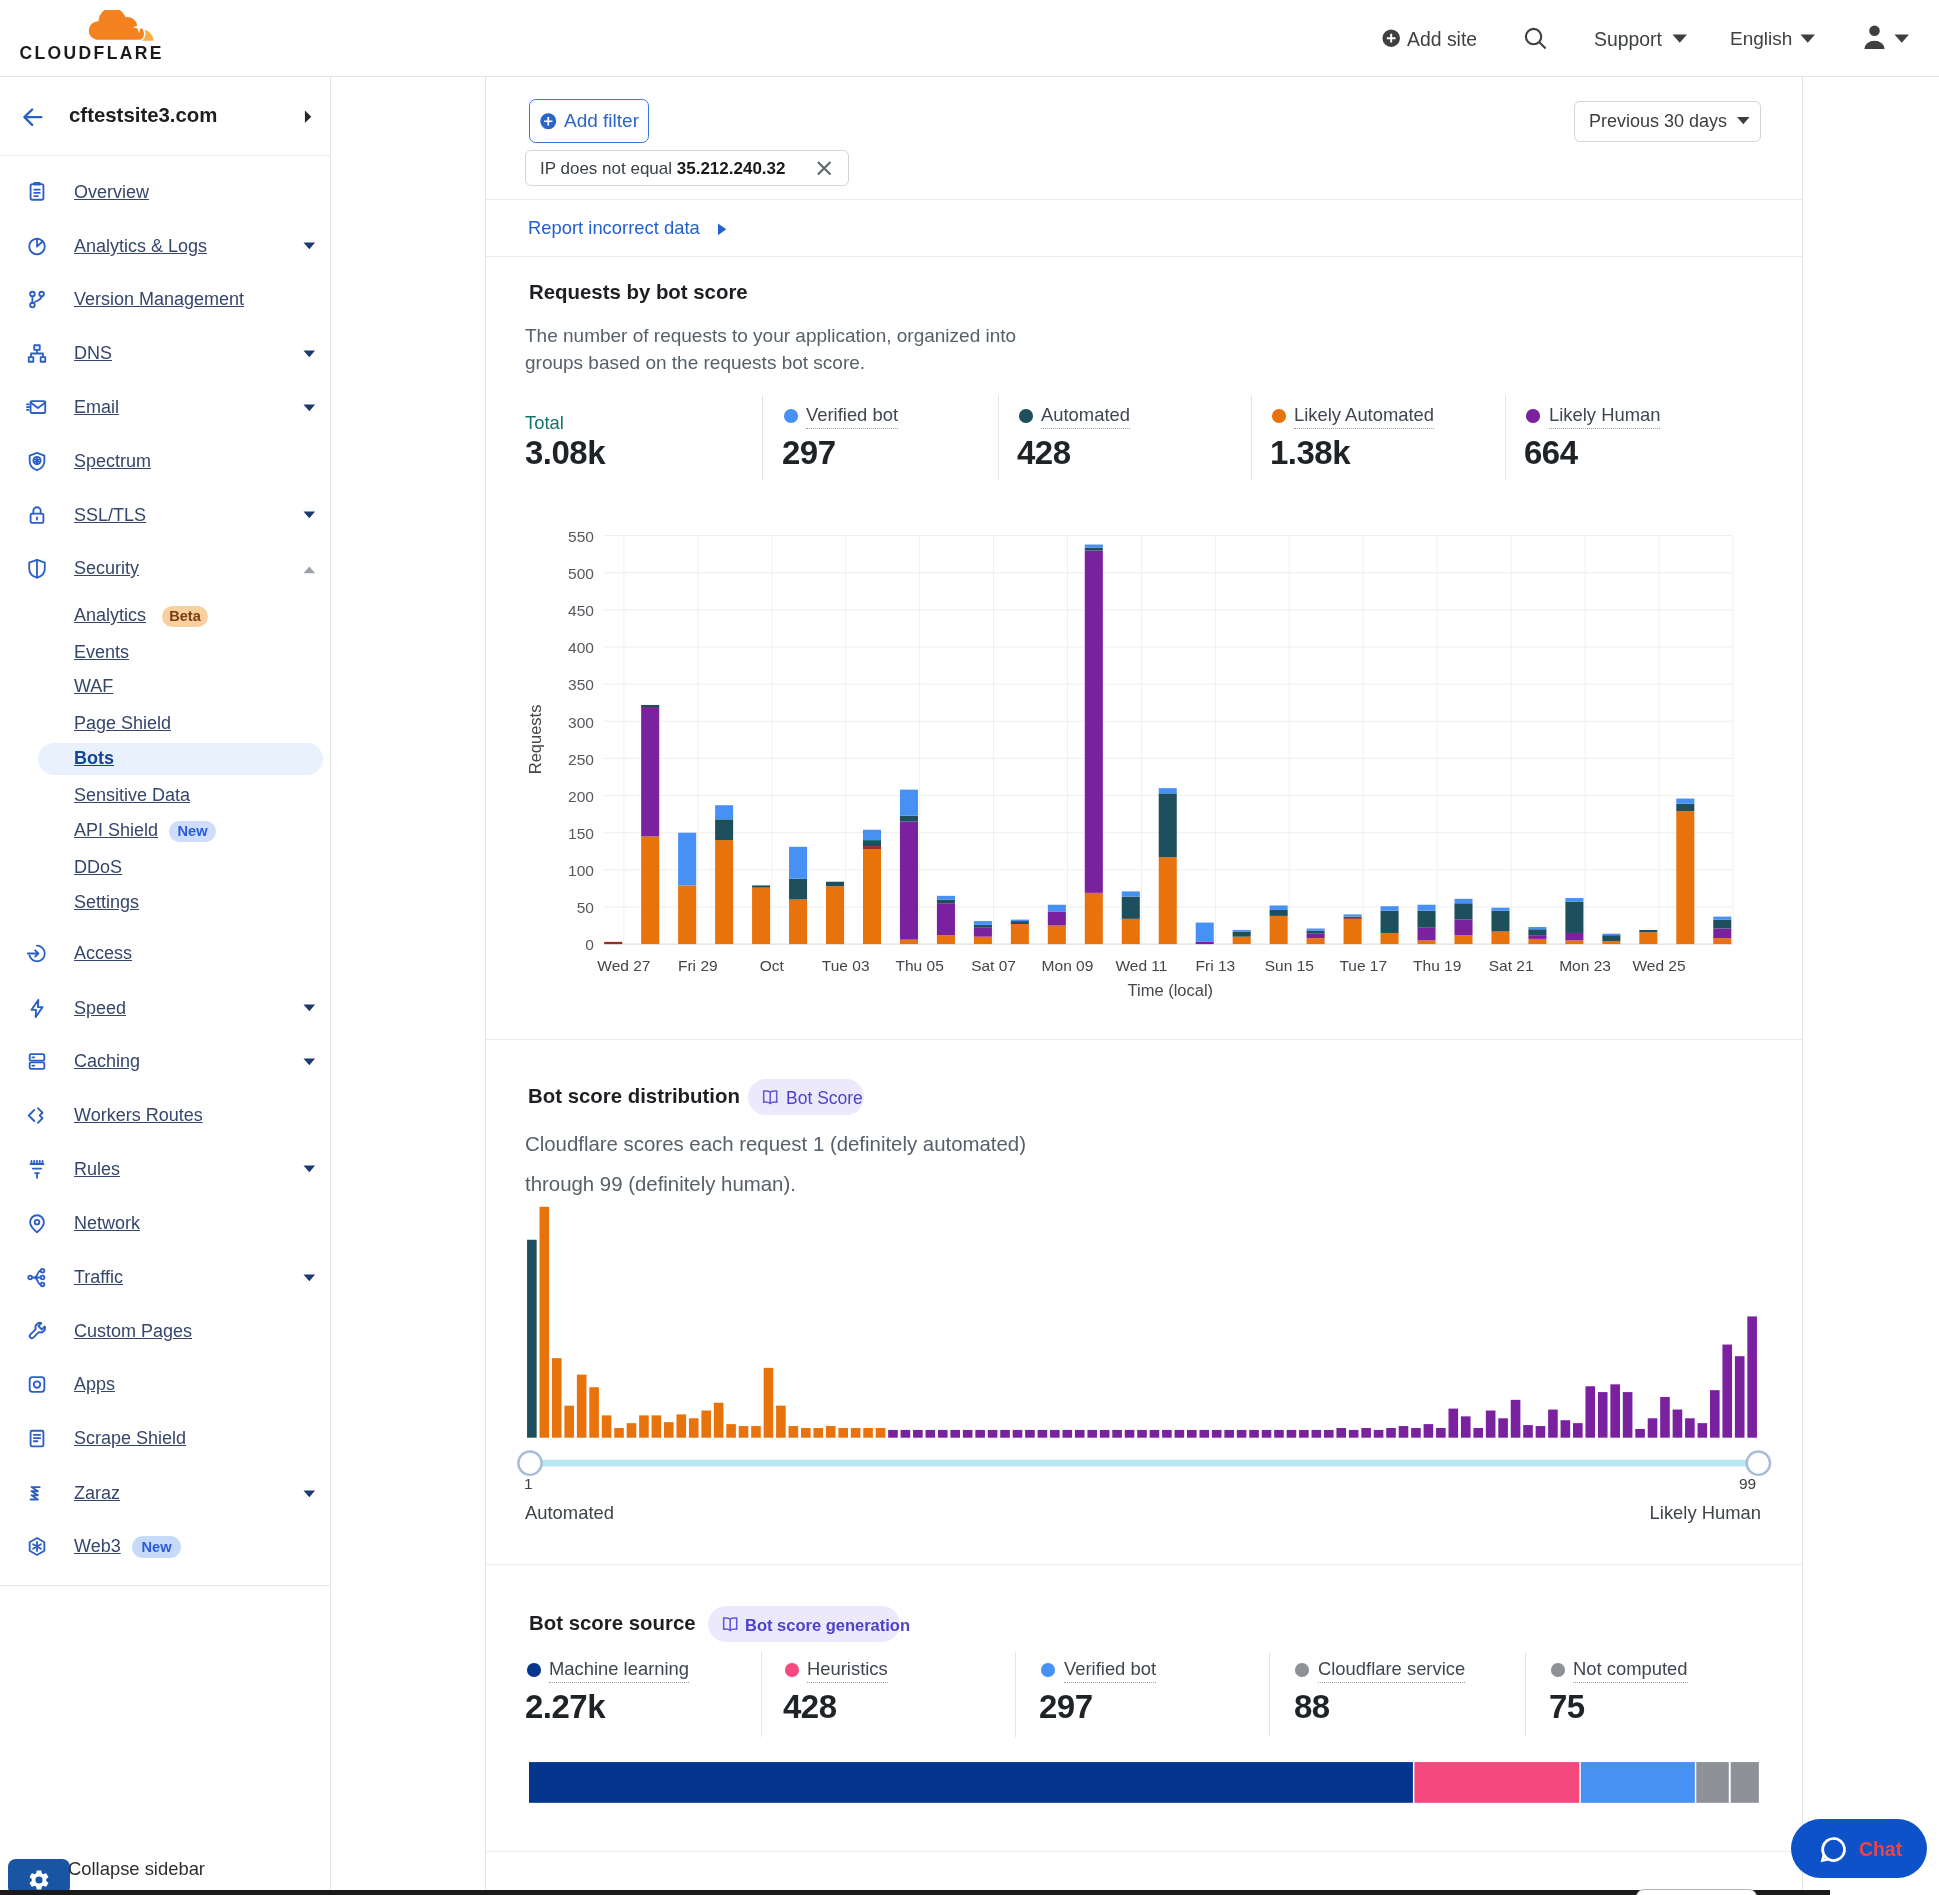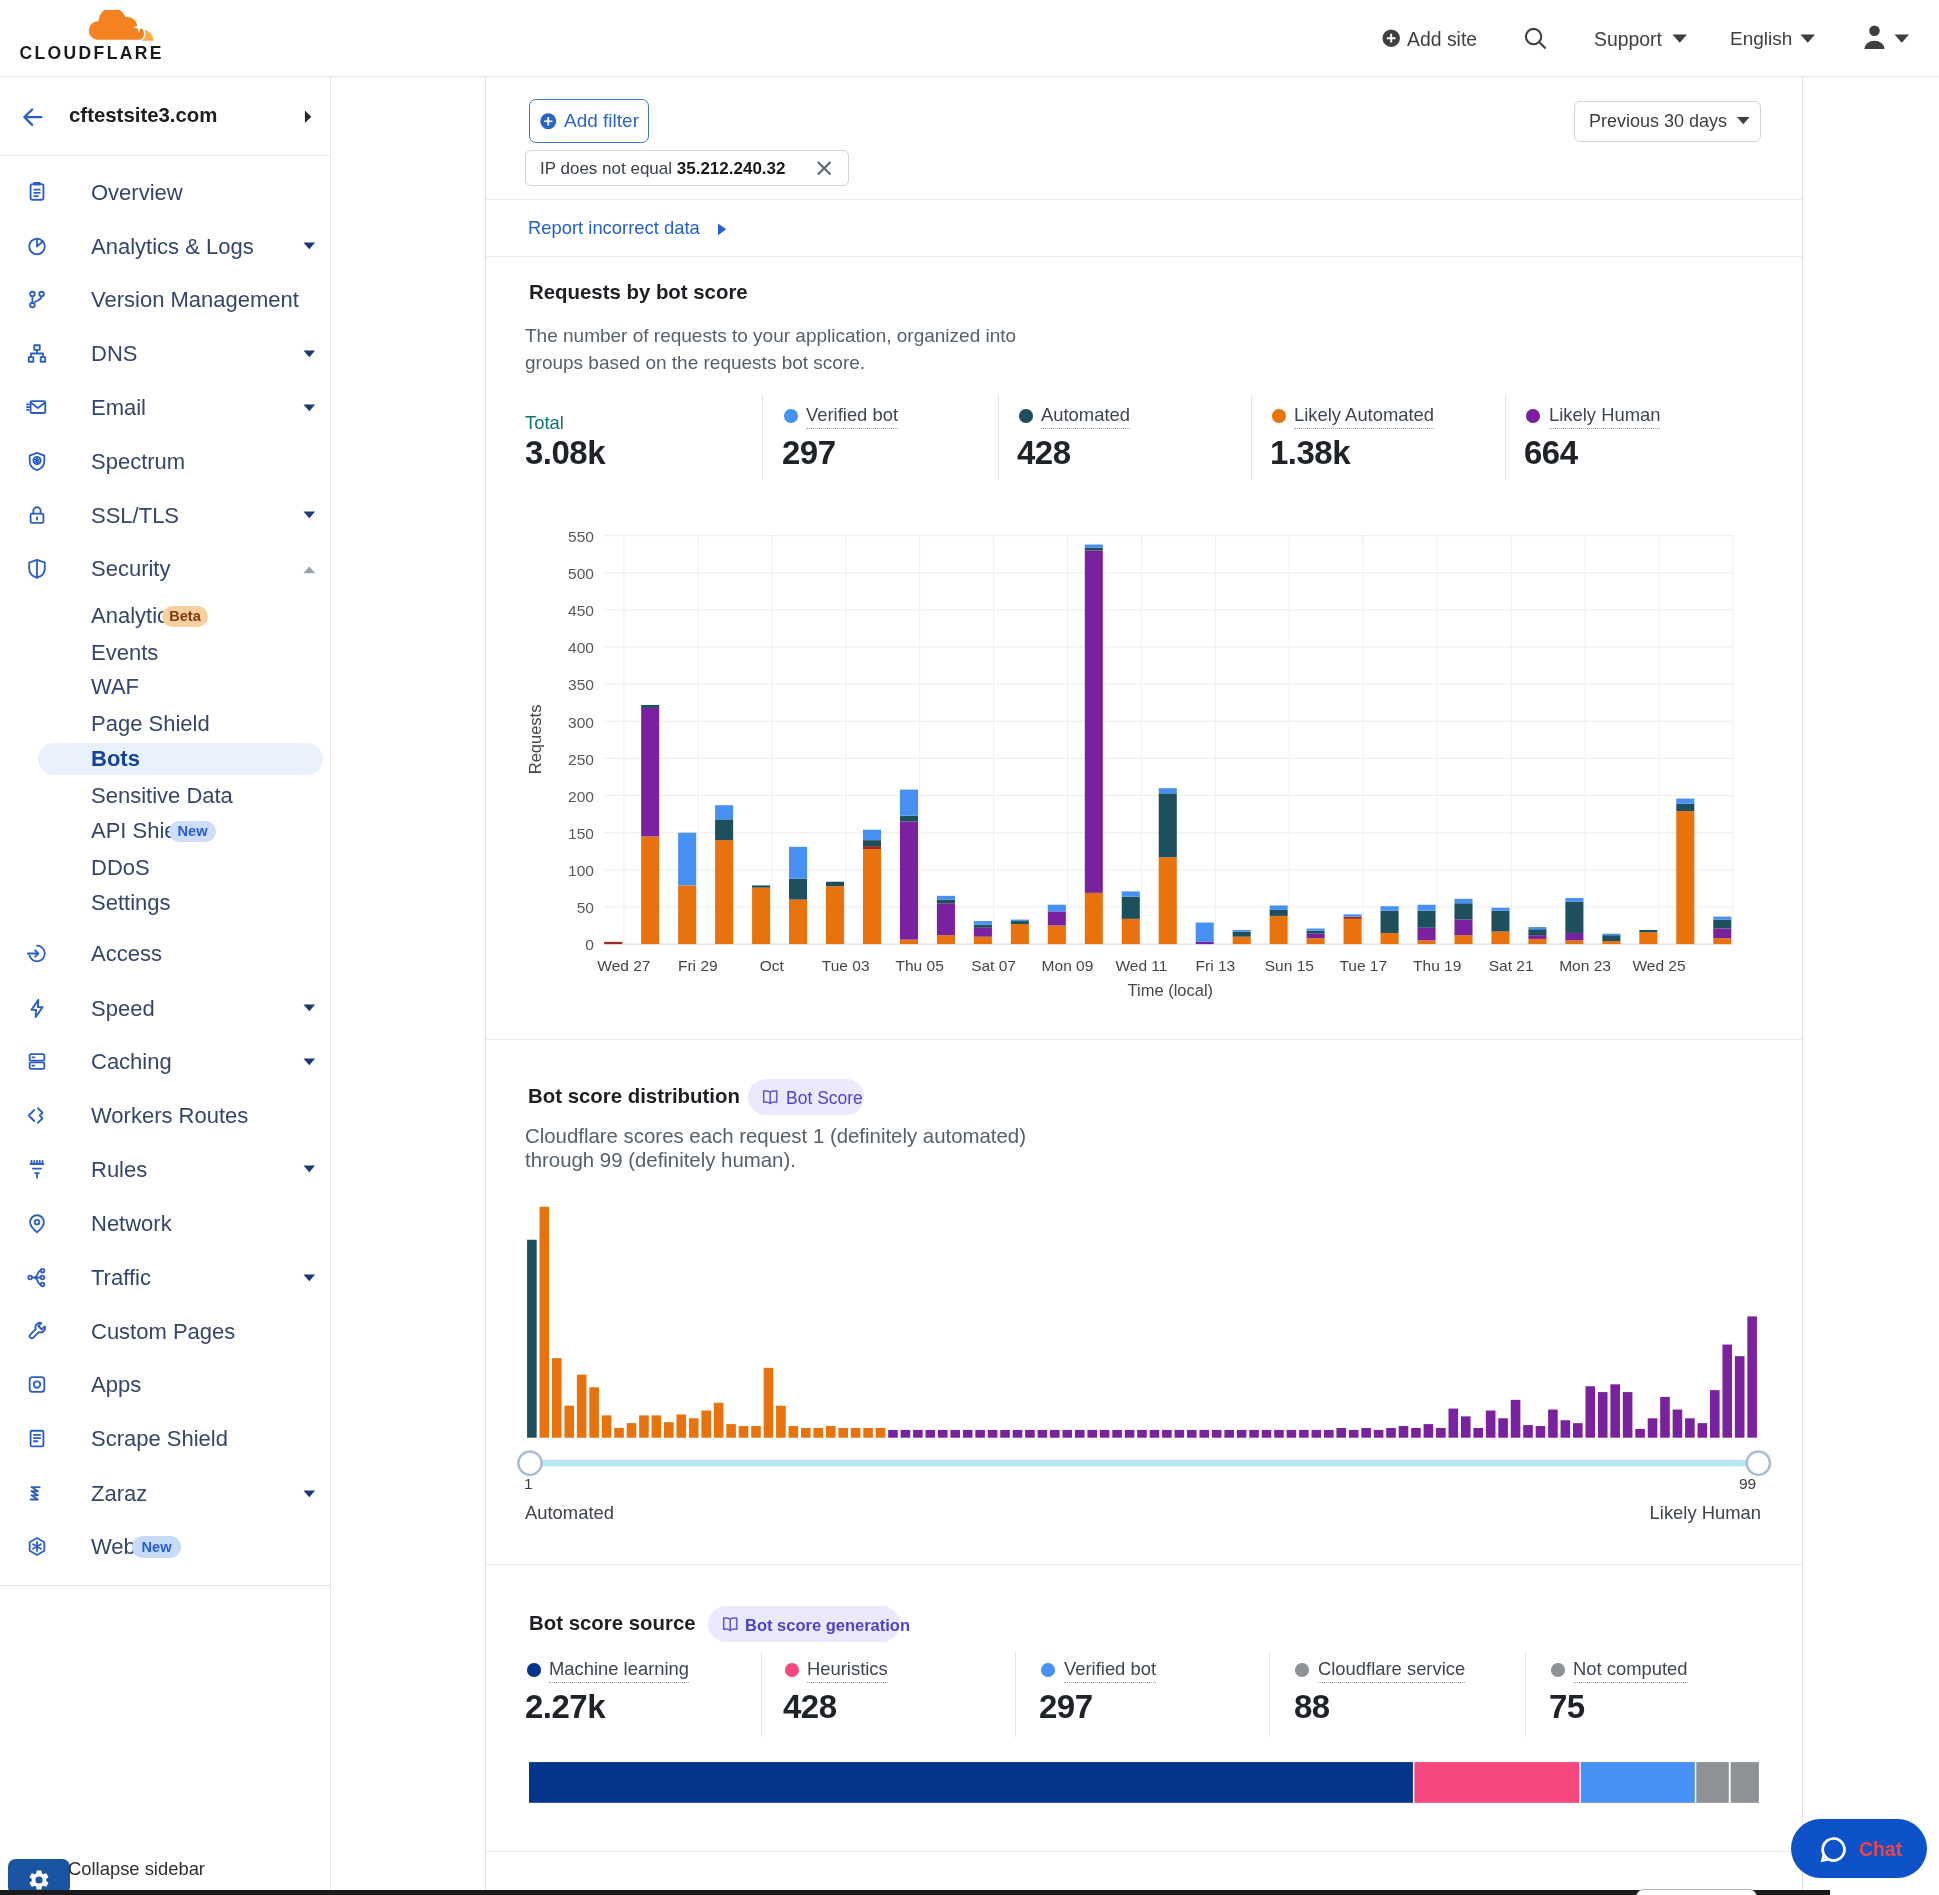--- a/index.html
+++ b/index.html
@@ -1,16 +1,16 @@
 <!DOCTYPE html>
 <html><head><meta charset="utf-8"><style>
 * { margin:0; padding:0; box-sizing:border-box; }
 html,body { width:1940px; height:1895px; background:#fff; font-family:"Liberation Sans",sans-serif; overflow:hidden; position:relative; }
 .abs { position:absolute; }
-.sit { position:absolute; left:91px; font-size:22px; color:#35466b; line-height:27px; white-space:nowrap; }
+.sit { position:absolute; left:74px; font-size:18px; color:#35466b; line-height:27px; white-space:nowrap;text-decoration:underline; }
 </style></head><body>
 
 <div class="abs" style="left:0;top:0;width:1940px;height:77px;border-bottom:1px solid #e5e5e5;background:#fff"></div>
 <svg class="abs" style="left:87px;top:9.7px" width="70" height="31" viewBox="0 0 72 32">
   <path d="M46 31.7 a11.2 11.2 0 1 1 22.4 0 z" fill="#fbad41"></path>
   <path d="M9 31.5 a10.5 10.5 0 0 1 2 -20.7 a15 15 0 0 1 29 -4.3 a11 11 0 0 1 12.5 9.5 a8.5 8.5 0 0 1 3 15.5 z" fill="#f58220" stroke="#fff" stroke-width="1.6"></path>
   <path d="M53.5 11.5l1.5 4.7 4.7 1.5-4.7 1.5-1.5 4.7-1.5-4.7-4.7-1.5 4.7-1.5z" fill="#fff"></path>
 </svg>
 <div class="abs" style="left:19.4px;top:43px;font-size:17.5px;font-weight:700;color:#1b1b1b;letter-spacing:2.4px">CLOUDFLARE</div>
 
@@ -256,21 +256,21 @@
 <div style="position:absolute;left:1549px;top:404px;font-size:18.4px;color:#3f4650;border-bottom:1.9px dotted #9aa2ac;padding-bottom:1.9px">Likely Human</div>
 <div style="position:absolute;left:1524px;top:434px;font-size:33px;font-weight:700;color:#1f2327;letter-spacing:-0.5px">664</div>
 
 <div class="abs" style="left:486px;top:1039px;width:1316px;height:1px;background:#eaeaea"></div>
 <div class="abs" style="left:528px;top:1085px;font-size:20.4px;font-weight:700;color:#1d1f23">Bot score distribution</div>
 <div class="abs" style="left:748px;top:1079px;width:116px;height:36px;background:#ebe9fb;border-radius:18.4px"></div>
 <svg class="abs" style="left:761px;top:1088px" width="18.4" height="18.4" viewBox="0 0 24 24" fill="none" stroke="#6157d8" stroke-width="2">
     <path d="M12 5.5C10 3.8 7 3.5 3.5 4v14.5c3.5-.5 6.5 0 8.5 1.7 2-1.7 5-2.2 8.5-1.7V4C17 3.5 14 3.8 12 5.5v14.2"></path>
   </svg>
 <div class="abs" style="left:786px;top:1088px;font-size:17.5px;font-weight:500;color:#4d42cd">Bot Score</div>
-<div class="abs" style="left:525px;top:1124px;font-size:20.4px;color:#56606a;line-height:24px">Cloudflare scores each request 1 (definitely automated)<br>through 99 (definitely human).</div>
+<div class="abs" style="left:525px;top:1124px;font-size:20.4px;color:#56606a;line-height:40px">Cloudflare scores each request 1 (definitely automated)<br>through 99 (definitely human).</div>
 <div class="abs" style="left:524px;top:1475px;font-size:15.5px;color:#3c3f43">1</div>
 <div class="abs" style="left:1727px;top:1475px;width:41px;text-align:center;font-size:15.5px;color:#3c3f43">99</div>
 <div class="abs" style="left:525px;top:1502px;font-size:18.4px;color:#3f444b">Automated</div>
 <div class="abs" style="left:1567px;top:1502px;width:194px;text-align:right;font-size:18.4px;color:#3f444b">Likely Human</div>
 
 <div class="abs" style="left:486px;top:1564px;width:1316px;height:1px;background:#eaeaea"></div>
 <div class="abs" style="left:529px;top:1612px;font-size:20.4px;font-weight:700;color:#1d1f23">Bot score source</div>
 <div class="abs" style="left:708px;top:1606px;width:192px;height:36px;background:#ebe9fb;border-radius:18.4px"></div>
 <svg class="abs" style="left:721px;top:1615px" width="18.4" height="18.4" viewBox="0 0 24 24" fill="none" stroke="#6157d8" stroke-width="2">
     <path d="M12 5.5C10 3.8 7 3.5 3.5 4v14.5c3.5-.5 6.5 0 8.5 1.7 2-1.7 5-2.2 8.5-1.7V4C17 3.5 14 3.8 12 5.5v14.2"></path>

